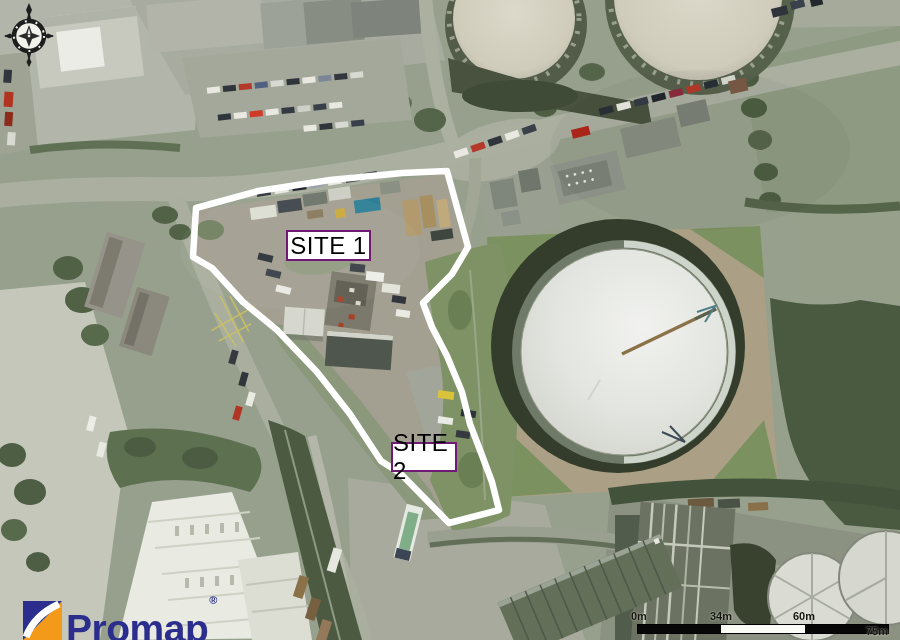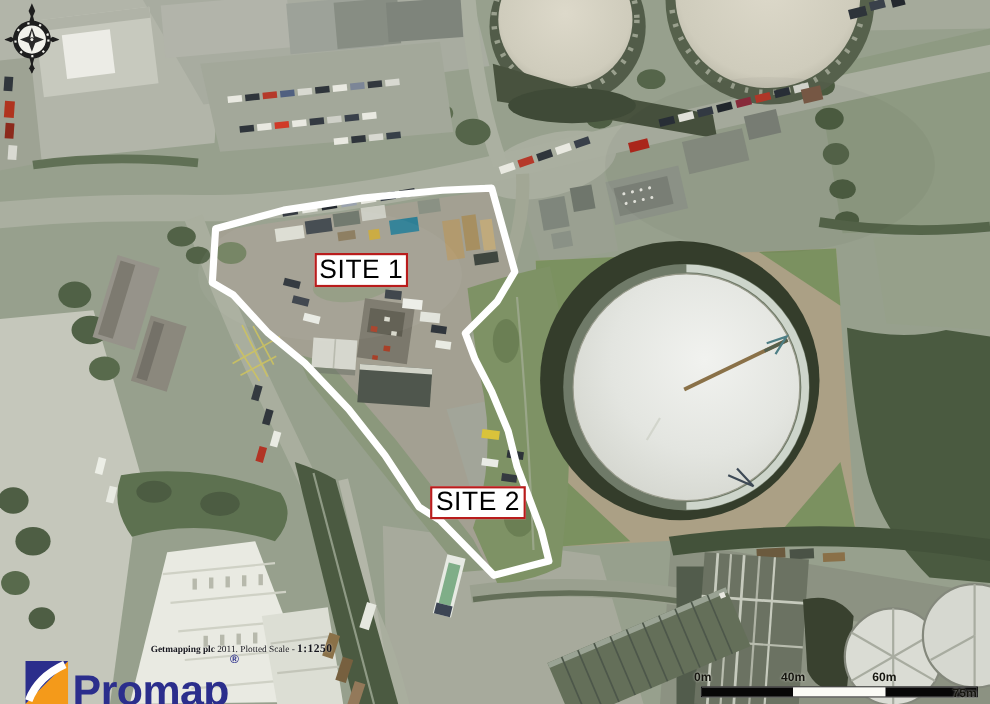--- a/index.html
+++ b/index.html
@@ -1,24 +1,24 @@
 <!DOCTYPE html>
 <html><head>
 <meta charset="utf-8">
 <style>
   html,body{margin:0;padding:0;background:#222;}
   .stage{position:relative;width:900px;height:640px;overflow:hidden;background:#97a08d;
          font-family:"Liberation Sans",sans-serif;}
   .aerial{position:absolute;left:0;top:0;width:900px;height:640px;display:block;}
   .compass{position:absolute;left:2px;top:2px;width:54px;height:66px;}
-  .site-label{position:absolute;background:#ffffff;border:2px solid #b91c1c;color:#000;
+  .site-label{position:absolute;background:#ffffff;border:2px solid #701a75;color:#000;
               display:flex;align-items:center;justify-content:center;
               font-size:24px;letter-spacing:.5px;box-sizing:border-box;}
   .site-label.s1{left:286px;top:230px;width:85px;height:31px;}
-  .site-label.s2{left:391px;top:442px;width:87px;height:30px;}
+  .site-label.s2{left:391px;top:442px;width:66px;height:30px;}
   .attribution{position:absolute;left:137px;top:585px;font-family:"Liberation Serif",serif;
                font-size:8.5px;line-height:11px;color:#14141c;white-space:nowrap;
                text-shadow:0 0 2px rgba(245,245,238,.65);}
   .attribution b{font-weight:700;}
   .attribution .scale-val{font-weight:700;font-size:10.5px;letter-spacing:.4px;}
   .promap{position:absolute;left:23px;top:593px;display:flex;align-items:center;}
   .promap-mark{width:39px;height:39px;display:block;}
   .promap-text{font-size:39px;font-weight:700;color:#2b2e8c;margin-left:4px;
                letter-spacing:-.5px;line-height:39px;margin-top:16px;}
   .promap-reg{font-size:11px;font-weight:700;color:#2b2e8c;align-self:flex-start;margin:1px 0 0 1px;}
@@ -428,37 +428,36 @@
     <circle cx="27" cy="34" r="15" fill="none" stroke="#f2f2ec" stroke-width="2" stroke-dasharray="2 9"></circle>
     <path d="M27,23 L30,31 L38,34 L30,37 L27,45 L24,37 L16,34 L24,31 Z" fill="#2a2a2a"></path>
     <path d="M27,26 L28.5,32 L27,34 L25.5,32 Z" fill="#f2f2ec"></path>
     <circle cx="27" cy="34" r="1.8" fill="#f2f2ec" stroke="#1e1e1e" stroke-width=".8"></circle>
   </svg>
 
   <div class="site-label s1">SITE 1</div>
   <div class="site-label s2">SITE 2</div>
 
   <div class="attribution">
-    <div><b>Getmapping plc</b><span> 2011. Plotted Scale - </span><span class="scale-val">1:1250</span></div>
   </div>
 
   <div class="promap">
     <svg class="promap-mark" viewBox="0 0 38 38" aria-hidden="true">
       <polygon points="38,0 38,38 0,38" fill="#f49a1a"></polygon>
       <polygon points="0,0 38,0 0,38" fill="#2b2e8c"></polygon>
       <path d="M3,35 Q11,14 35,3" stroke="#ffffff" stroke-width="7" fill="none"></path>
     </svg>
     <span class="promap-text">Promap</span>
     <span class="promap-reg">®</span>
   </div>
 
   <div class="scalebar">
     <div class="sb-labels">
       <span class="sl0">0m</span>
-      <span class="sl25">40m</span>
+      <span class="sl25">34m</span>
       <span class="sl50">60m</span>
       <span class="sl75">75m</span>
     </div>
     <div class="sb-bar">
       <div class="seg seg-b"></div>
       <div class="seg seg-w"></div>
       <div class="seg seg-b"></div>
     </div>
   </div>
 

